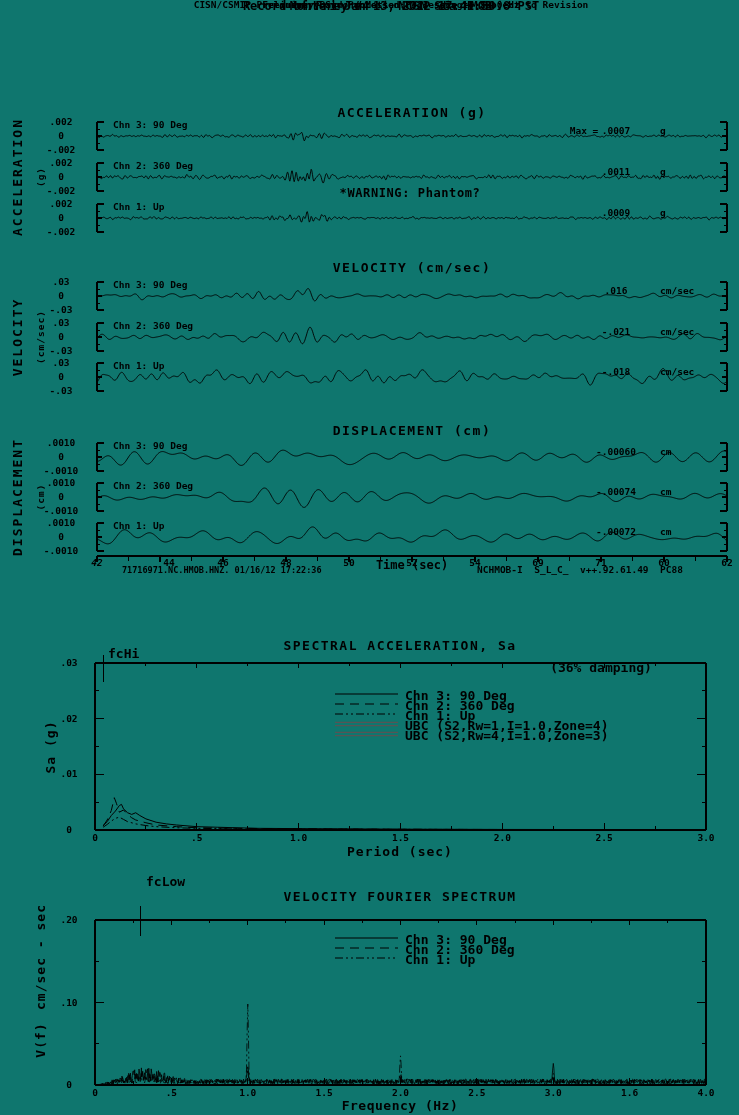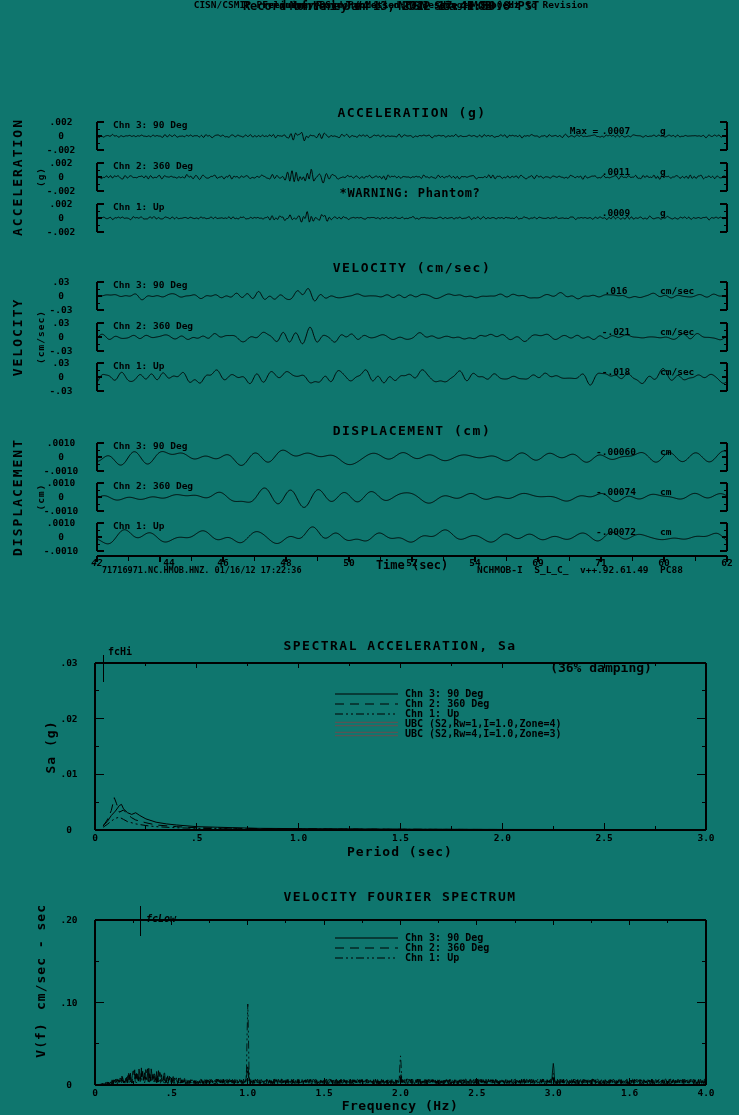--- a/index.html
+++ b/index.html
@@ -3,22 +3,22 @@
 <meta charset="utf-8">
 <style>
   html,body{margin:0;padding:0;background:#fff;}
   #page{position:relative;width:739px;height:1115px;background:#0f766e;overflow:hidden;
         font-family:"DejaVu Sans Mono","Liberation Mono",monospace;font-weight:bold;color:#000;}
   #plot-svg{position:absolute;left:0;top:0;}
   .lbl{position:absolute;white-space:pre;line-height:1.05;}
   .vlbl{position:absolute;white-space:pre;transform:translate(-50%,-50%) rotate(-90deg);line-height:1;}
   .ctr{text-align:center;}
   .rgt{text-align:center;}
-  .f85{font-size:8.5px;}
-  .f9{font-size:10px;}
+  .f85{font-size:8.5px;margin-left:20px;}
+  .f9{font-size:13px;}
   .f95{font-size:9.5px;}
   .f12{font-size:12px;}
   .f13{font-size:13px;}
   .ls1{letter-spacing:1px;}
   .ls15{letter-spacing:1.5px;}
   .ls2{letter-spacing:2px;}
 </style>
 </head>
 <body>
 
@@ -297,21 +297,21 @@
   <div class="lbl f85" style="left:102px;top:566px;">71716971.NC.HMOB.HNZ. 01/16/12 17:22:36</div>
   <div class="lbl f95" style="left:477px;top:565px;text-align:center;">NCHMOB-I  S_L_C_  v++.92.61.49  PC88</div>
 
   <div class="lbl f13 ls15 ctr" style="left:0;top:639px;width:800px;">SPECTRAL ACCELERATION, Sa</div>
   <div class="lbl f13 rgt" style="right:38px;top:661px;width:200px;">(36% damping)</div>
   <div class="lbl f9" style="left:108px;top:647px;">fcHi</div>
   <div class="vlbl f13 ls1" style="left:50px;top:747px;">Sa (g)</div>
   <div class="lbl f13 ls1 ctr" style="left:0;top:845px;width:800px;">Period (sec)</div>
 
   <div class="lbl f13 ls15 ctr" style="left:0;top:890px;width:800px;">VELOCITY FOURIER SPECTRUM</div>
-  <div class="lbl f9" style="left:146px;top:914px;font-style:italic;">fcLow</div>
+  <div class="lbl f9" style="left:146px;top:875px;">fcLow</div>
   <div class="vlbl f13 ls1" style="left:40px;top:957px;">cm/sec - sec</div>
   <div class="vlbl f13 ls1" style="left:40px;top:1040px;">V(f)</div>
   <div class="lbl f13 ctr" style="left:0;top:1099px;width:800px;letter-spacing:0.5px;">Frequency (Hz)</div>
 
   <div id="gen-text">
       <div class="lbl f95" style="left: 113px; top: 120px;">Chn 3: 90 Deg</div>
       <div class="lbl f95 rgt" style="right: 648px; top: 117px; width: 60px;">.002</div>
       <div class="lbl f95 rgt" style="right: 648px; top: 131px; width: 60px;">0</div>
       <div class="lbl f95 rgt" style="right: 648px; top: 145px; width: 60px;">-.002</div>
       <div class="lbl f95 rgt" style="right: 125px; top: 126px; width: 60px;">Max =</div>

